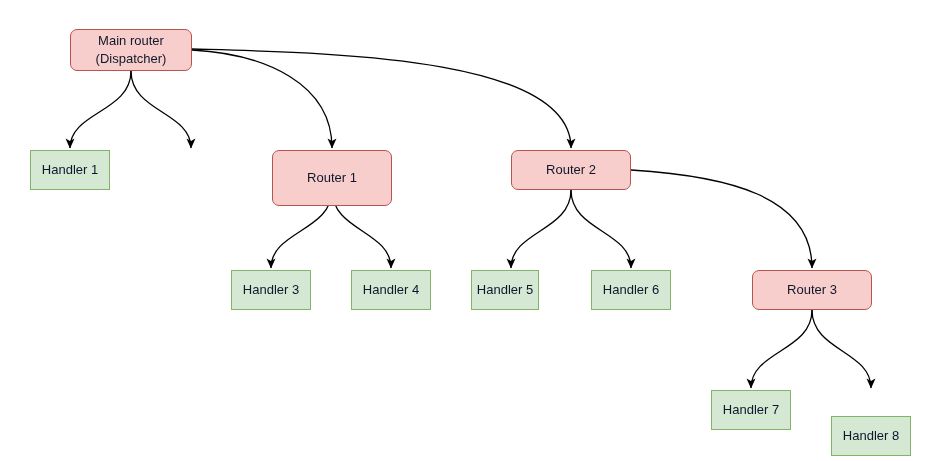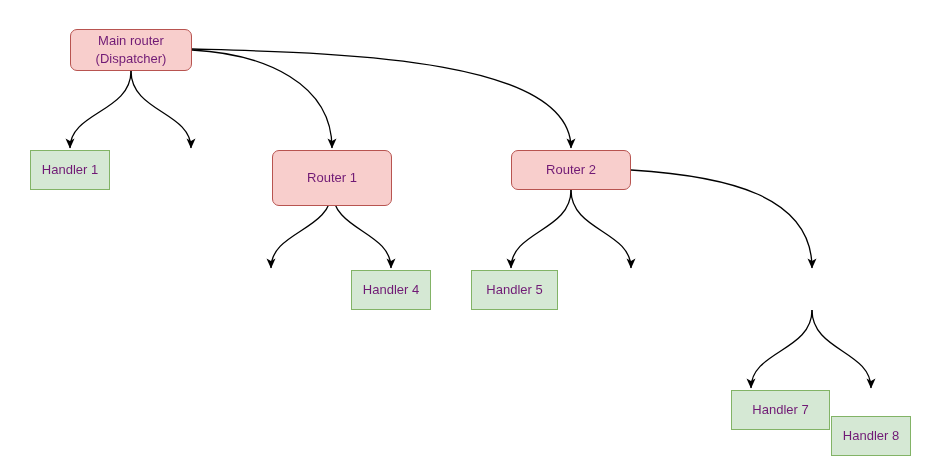--- a/index.html
+++ b/index.html
@@ -28,21 +28,21 @@
     stroke-width: 1.3;
   }
   .node {
     position: absolute;
     box-sizing: border-box;
     display: flex;
     align-items: center;
     justify-content: center;
     font-size: 13px;
     line-height: 1.35;
-    color: #701a75;
+    color: #0f172a;
     text-align: center;
   }
   .node span {
     white-space: pre-line;
   }
   .node.router {
     background: #f8cecc;
     border: 1.3px solid #b85450;
     border-radius: 7px;
   }
@@ -88,32 +88,41 @@
 
 
   <div class="node router" style="left:272px; top:150px; width:120px; height:56px;text-align:right;">
     <span>Router 1</span>
   </div>
 
   <div class="node router" style="left:511px; top:150px; width:120px; height:40px;">
     <span>Router 2</span>
   </div>
 
+  <div class="node handler" style="left:231px; top:270px; width:80px; height:40px;">
+    <span>Handler 3</span>
+  </div>
 
   <div class="node handler" style="left:351px; top:270px; width:80px; height:40px;">
     <span>Handler 4</span>
   </div>
 
-  <div class="node handler" style="left:471px; top:270px; width:87px; height:40px;justify-content:center;">
+  <div class="node handler" style="left:471px; top:270px; width:68px; height:40px;justify-content:center;">
     <span>Handler 5</span>
   </div>
 
+  <div class="node handler" style="left:591px; top:270px; width:80px; height:40px;">
+    <span>Handler 6</span>
+  </div>
 
+  <div class="node router" style="left:752px; top:270px; width:120px; height:40px;">
+    <span>Router 3</span>
+  </div>
 
-  <div class="node handler" style="left:711px; top:390px; width:99px; height:40px;margin-left:20px;">
+  <div class="node handler" style="left:711px; top:390px; width:80px; height:40px;">
     <span>Handler 7</span>
   </div>
 
   <div class="node handler" style="left:831px; top:390px; width:80px; height:40px;margin-top:26px;">
     <span>Handler 8</span>
   </div>
 
 </div>
 
 </body></html>

